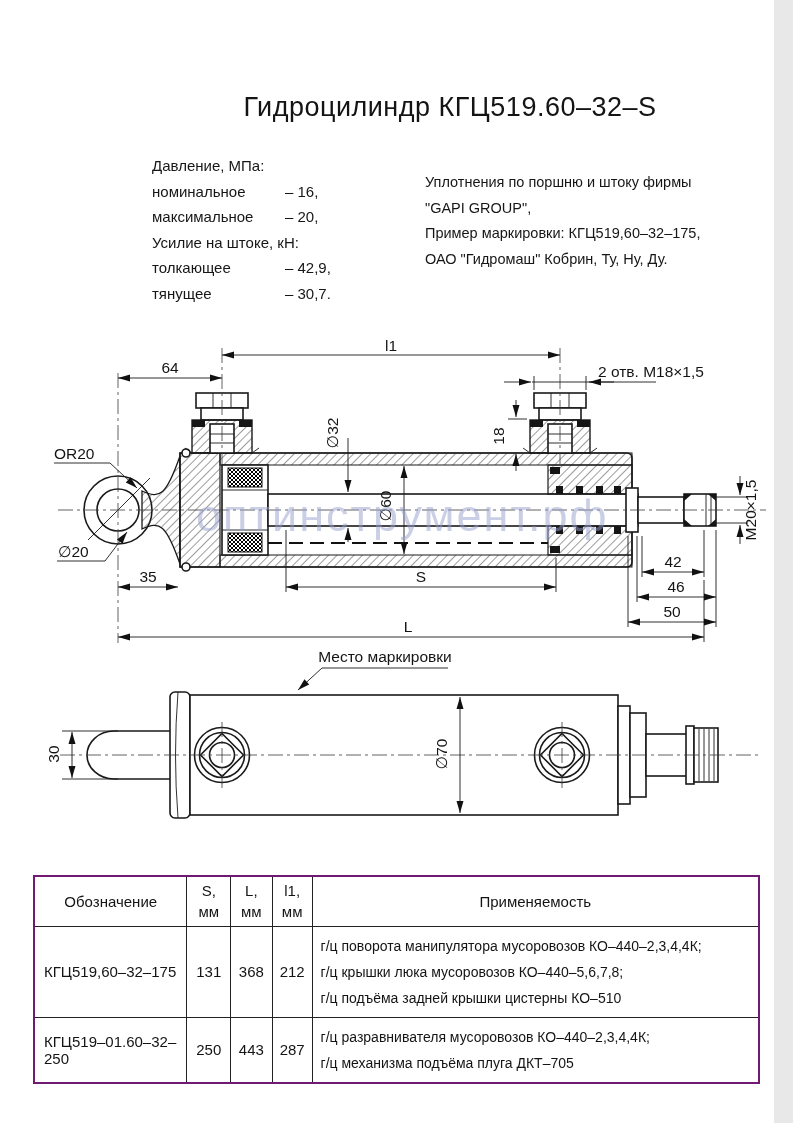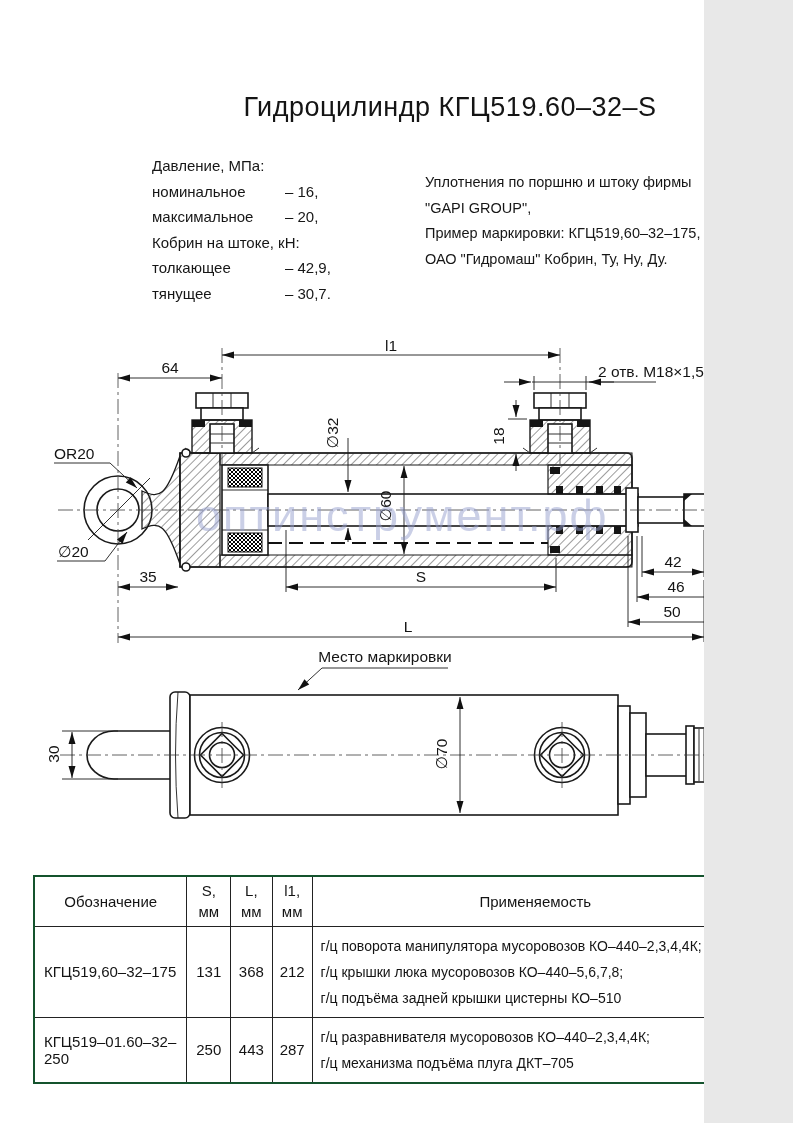--- a/index.html
+++ b/index.html
@@ -1,36 +1,36 @@
 <!DOCTYPE html>
 <html><head>
 <meta charset="utf-8">
 <style>
   html,body{margin:0;padding:0;background:#e8e8e8;}
-  .page{position:relative;width:704px;height:1123px;background:#ffffff;overflow:hidden;
+  .page{position:relative;width:774px;height:1123px;background:#ffffff;overflow:hidden;
         font-family:"Liberation Sans",sans-serif;color:#111;}
   .title{position:absolute;left:110px;top:92px;width:680px;text-align:center;
          font-size:27px;letter-spacing:.5px;color:#141414;}
   .specs{position:absolute;left:152px;top:153px;font-size:15px;line-height:25.5px;color:#161616;}
   .spec-row{position:relative;width:230px;}
   .spec-val{position:absolute;left:133px;top:0;}
   .notes{position:absolute;left:425px;top:170px;font-size:14.5px;line-height:25.5px;color:#161616;width:300px;}
   .watermark{position:absolute;left:196px;top:490px;font-size:45px;letter-spacing:2px;
              color:#97a0cf;opacity:.5;z-index:5;pointer-events:none;white-space:nowrap;}
   svg text{font-family:"Liberation Sans",sans-serif;fill:#141414;}
   .lbl{font-size:15.5px;}
   .ol{fill:#ffffff;stroke:#1a1a1a;stroke-width:1.6;}
   .thin{stroke:#1a1a1a;stroke-width:.9;fill:none;}
   .dim{stroke:#1a1a1a;stroke-width:.9;fill:none;}
   .cl{stroke:#3a3a3a;stroke-width:.8;fill:none;stroke-dasharray:15 4 3 4;}
   
   .tbl{position:absolute;left:33px;top:875px;width:727px;border-collapse:collapse;
        font-size:15px;color:#141414;}
   .tbl td{border:1.3px solid #222;vertical-align:middle;}
-  .tbl{border:2px solid #14532d;padding-left:46px;}
+  .tbl{border:2px solid #701a75;padding-left:46px;}
   .c-des{width:147px;text-align:center;}
   .c-n{width:42px;text-align:center;}
   .c-n2{width:40px;text-align:center;}
   .c-n3{width:38px;text-align:center;}
   .c-app{width:460px;text-align:center;}
   .hdr-unit{display:block;margin-top:4px;}
   .row-des{text-align:left;padding-left:9px;}
   .apps{padding:6px 8px;font-size:14px;line-height:26px;text-align:left;}
   .h-cell{padding:4px 0;}
 </style>
@@ -44,21 +44,21 @@
   <div class="specs">
     <div>Давление, МПа:</div>
     <div class="spec-row">
       <span>номинальное</span>
       <span class="spec-val">– 16,</span>
     </div>
     <div class="spec-row">
       <span>максимальное</span>
       <span class="spec-val">– 20,</span>
     </div>
-    <div>Кобрин на штоке, кН:</div>
+    <div>Усилие на штоке, кН:</div>
     <div class="spec-row">
       <span>толкающее</span>
       <span class="spec-val">– 42,9,</span>
     </div>
     <div class="spec-row">
       <span>тянущее</span>
       <span class="spec-val">– 30,7.</span>
     </div>
   </div>
 

